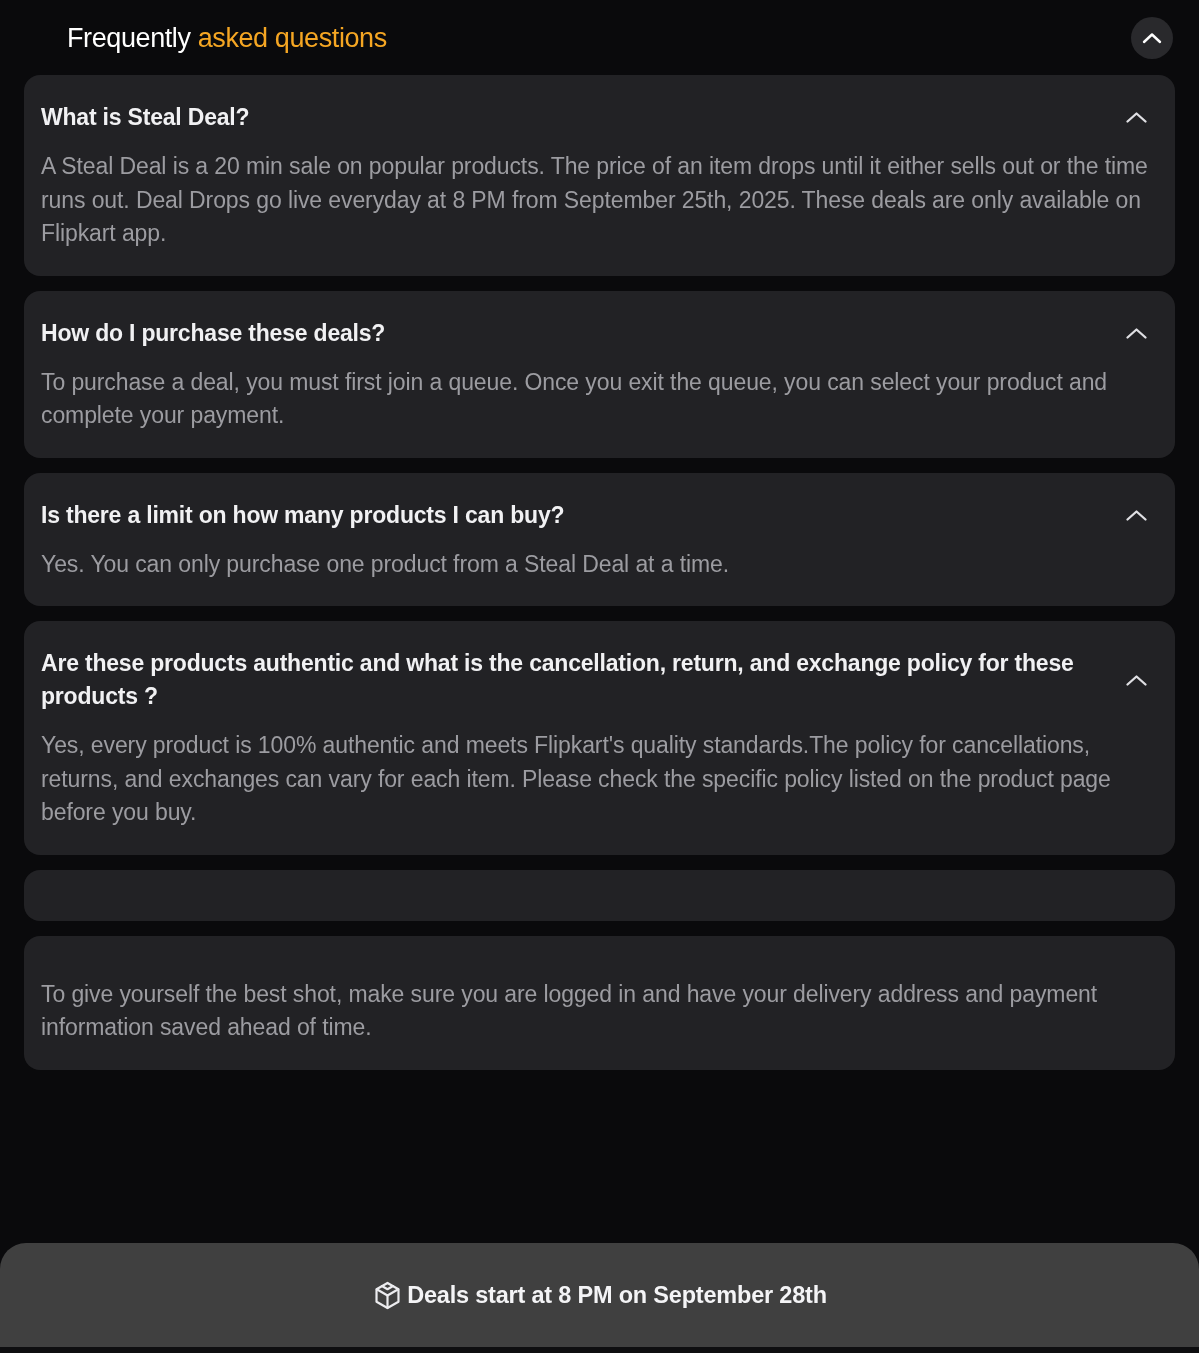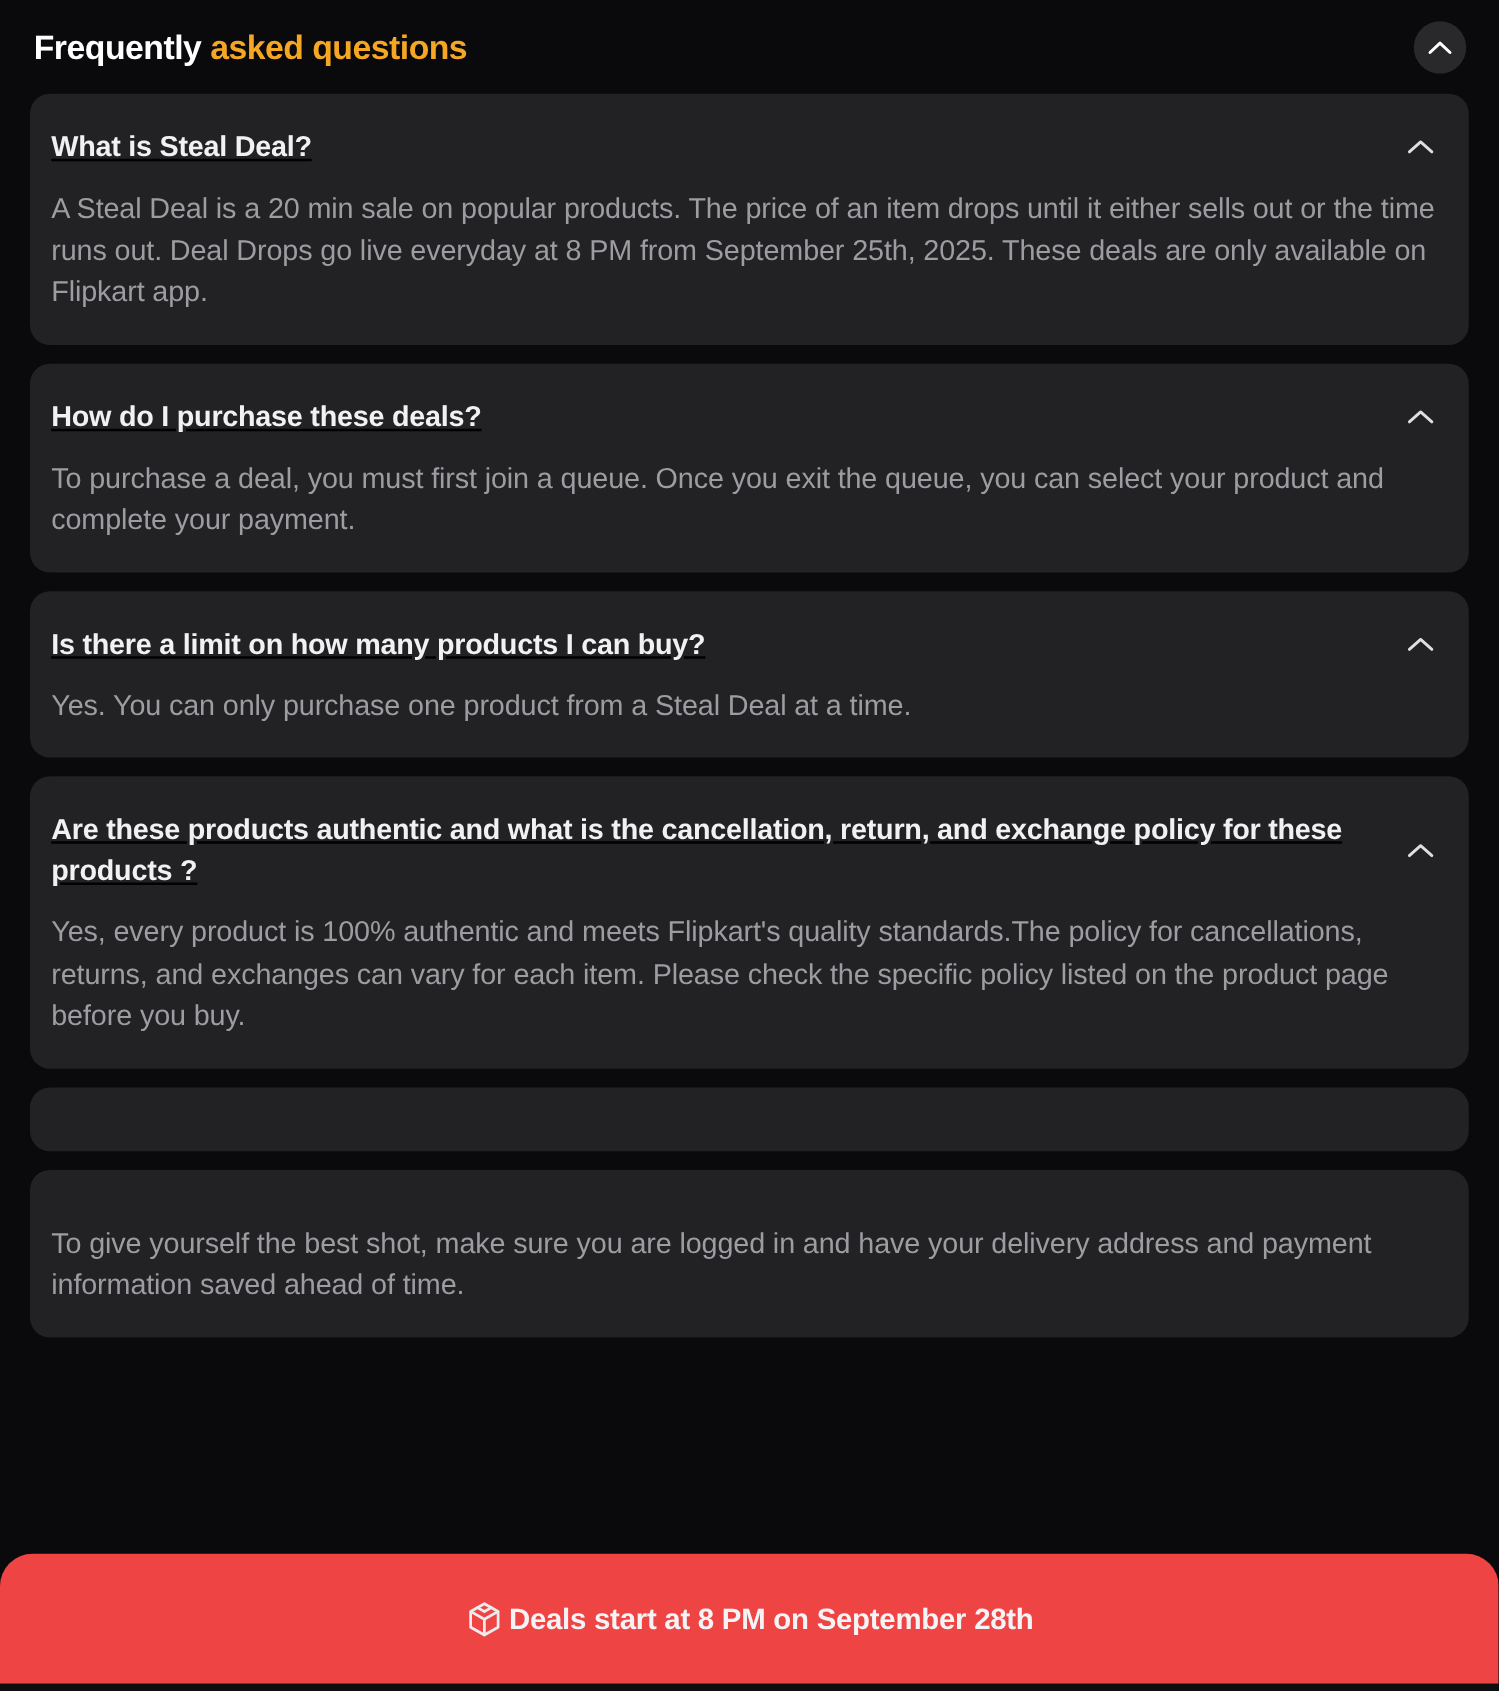--- a/index.html
+++ b/index.html
@@ -14,23 +14,24 @@
   }
   
   .hdr {
     display: flex;
     align-items: center;
     justify-content: space-between;
     padding: 17px 26px 14px 27px;
   }
   .hdr-title {
     font-size: 27px;
-    font-weight: 700;
+    font-weight: 400;
     color: #FFFFFF;
     letter-spacing: -0.4px;
+    margin-left: 40px;
   }
   .hdr-title .accent { color: #F5A623; }
   .collapse-btn {
     width: 42px; height: 42px;
     border-radius: 50%;
     background: #29292C;
     border: none;
     display: flex; align-items: center; justify-content: center;
     cursor: pointer;
     padding: 0;
@@ -41,21 +42,20 @@
     background: #222225;
     border-radius: 16px;
     padding: 26px 18px 25px 17px;
     margin-bottom: 15px;
   }
   .card-head {
     display: flex;
     align-items: center;
     justify-content: space-between;
     cursor: pointer;
-    text-decoration: underline;
   }
   .q {
     font-size: 23px;
     font-weight: 700;
     color: #F1F1F3;
     letter-spacing: -0.2px;
     line-height: 33px;
     padding-right: 30px;
     flex: 1;
   }
@@ -65,21 +65,21 @@
     font-size: 23px;
     color: #9C9CA1;
     line-height: 33.5px;
     letter-spacing: -0.1px;
   }
   
   .footer-banner {
     position: absolute;
     left: 0; right: 0; bottom: 6px;
     height: 104px;
-    background: #ef4444;
+    background: #404040;
     border-radius: 26px 26px 0 0;
     display: flex;
     align-items: center;
     justify-content: center;
     gap: 4px;
   }
   .footer-text {
     font-size: 23.5px;
     font-weight: 700;
     color: #F4F4F6;

